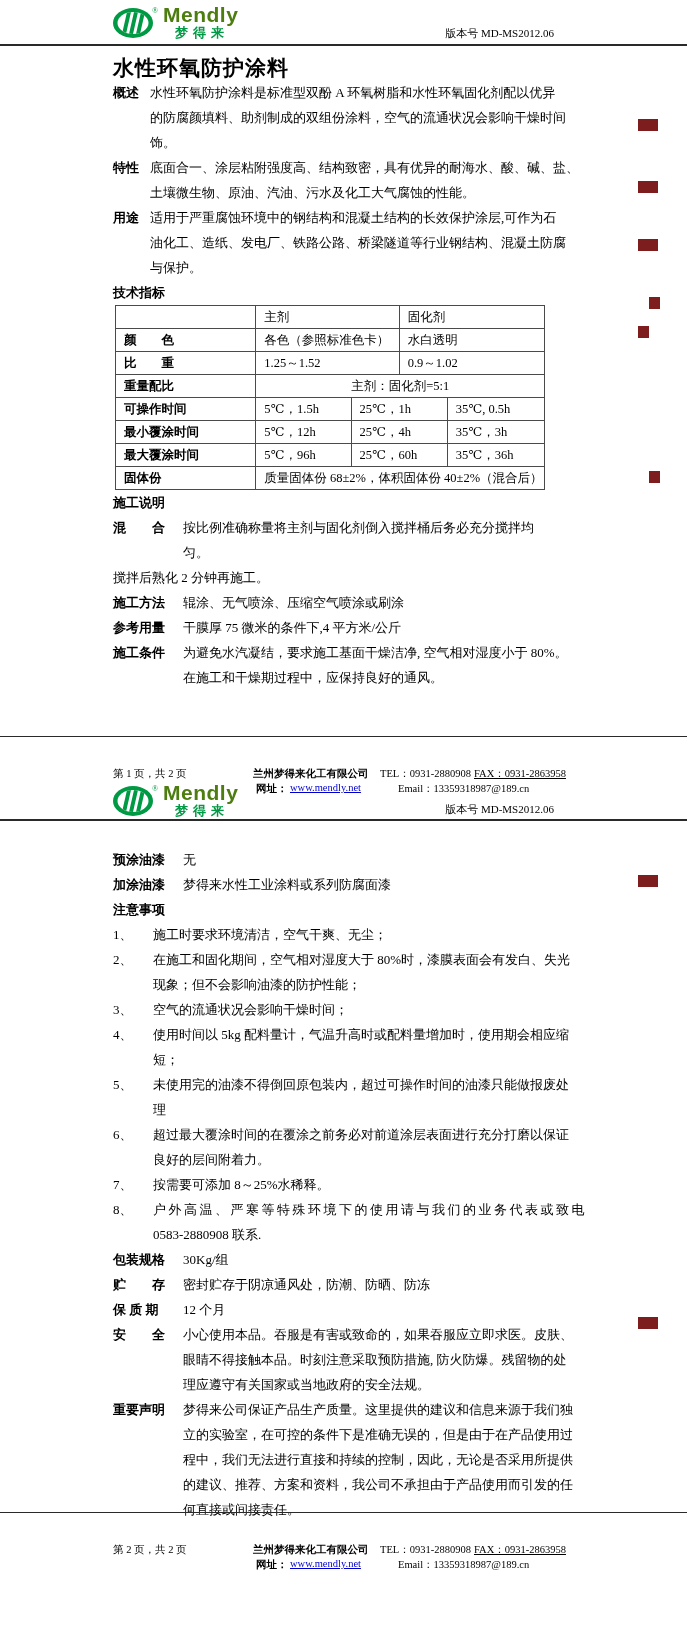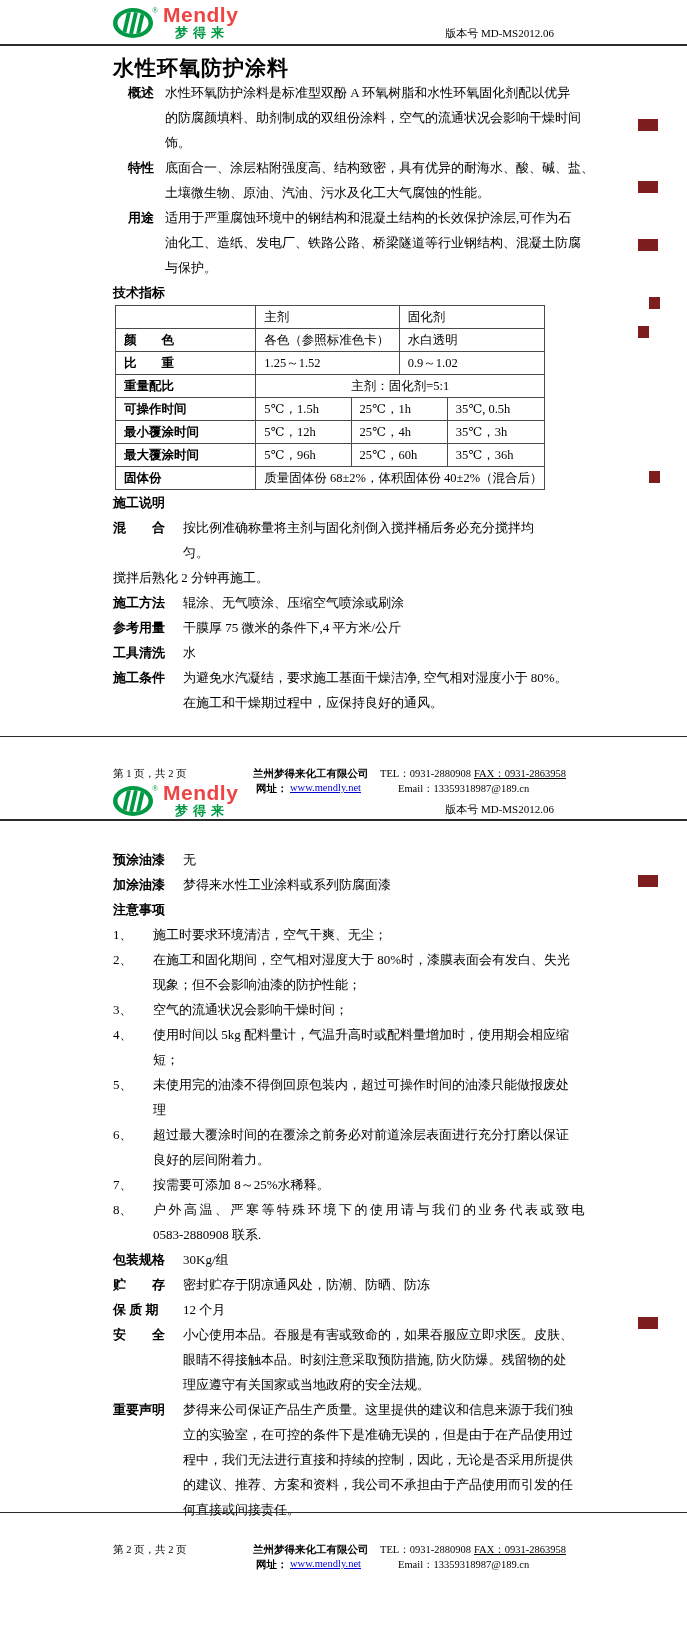--- a/index.html
+++ b/index.html
@@ -7,29 +7,29 @@
   body { font-family:"Liberation Serif","DejaVu Serif",serif; color:#000; }
   .doc { position:relative; width:687px; height:1638px; background:#fff; overflow:hidden; margin:0 auto; }
   .page { position:absolute; left:0; width:687px; }
   #p1 { top:0; height:778px; }
   #p2 { top:778px; height:860px; }
 
   
   .hdr { position:relative; height:46px; border-bottom:2px solid #2a2a2a; }
   .logo { position:absolute; left:112px; top:4px; display:flex; align-items:flex-start; }
   .logo-text { margin-left:5px; line-height:1; }
-  .brand-en { font-family:"Liberation Sans","DejaVu Sans",sans-serif; font-weight:bold; font-size:21px; color:#ef4444; letter-spacing:0.5px; }
+  .brand-en { font-family:"Liberation Sans","DejaVu Sans",sans-serif; font-weight:bold; font-size:21px; color:#4d7c0f; letter-spacing:0.5px; }
   .brand-cn { font-family:"Liberation Sans","DejaVu Sans",sans-serif; font-weight:bold; font-size:13px; color:#009944; letter-spacing:5px; margin-top:1px; margin-left:12px; }
   .version { position:absolute; right:133px; top:26px; font-size:11px; white-space:nowrap; }
 
   .content { margin-left:113px; width:445px; }
   .title { font-size:21px; font-weight:bold; letter-spacing:1px; padding-top:8px; height:34px; }
 
   .sec { display:flex; }
-  .sec-label { width:37px; font-weight:bold; font-size:13px; line-height:25px; flex:none;margin-left:15px; }
+  .sec-label { width:37px; font-weight:bold; font-size:13px; line-height:25px; flex:none; }
   .lines div, .ln { font-size:13px; line-height:25px; white-space:nowrap; }
   .heading { font-weight:bold; font-size:13px; line-height:25px; }
 
   table.spec { border-collapse:collapse; margin-left:2px; width:430px; table-layout:fixed; }
   table.spec td { border:1px solid #4a4a4a; font-size:12.5px; padding:1px 8px; height:23px; white-space:nowrap; overflow:hidden; }
   td.rowlbl { font-weight:bold; }
   td.ctr { text-align:center; }
 
   .lrow { display:flex; }
   .lbl { width:70px; font-weight:bold; font-size:13px; line-height:25px; flex:none; }
@@ -182,24 +182,20 @@
 
       <div class="lrow">
         <div class="lbl">施工方法</div>
         <div class="txt">辊涂、无气喷涂、压缩空气喷涂或刷涂</div>
       </div>
       <div class="lrow">
         <div class="lbl">参考用量</div>
         <div class="txt">干膜厚 75 微米的条件下,4 平方米/公斤</div>
       </div>
       <div class="lrow">
-        <div class="lbl">工具清洗</div>
-        <div class="txt">水</div>
-      </div>
-      <div class="lrow">
         <div class="lbl">施工条件</div>
         <div class="lines">
           <div>为避免水汽凝结，要求施工基面干燥洁净, 空气相对湿度小于 80%。</div>
           <div>在施工和干燥期过程中，应保持良好的通风。</div>
         </div>
       </div>
     </div>
 
     <div class="pfooter">
       <span class="f-page">第 1 页，共 2 页</span>

